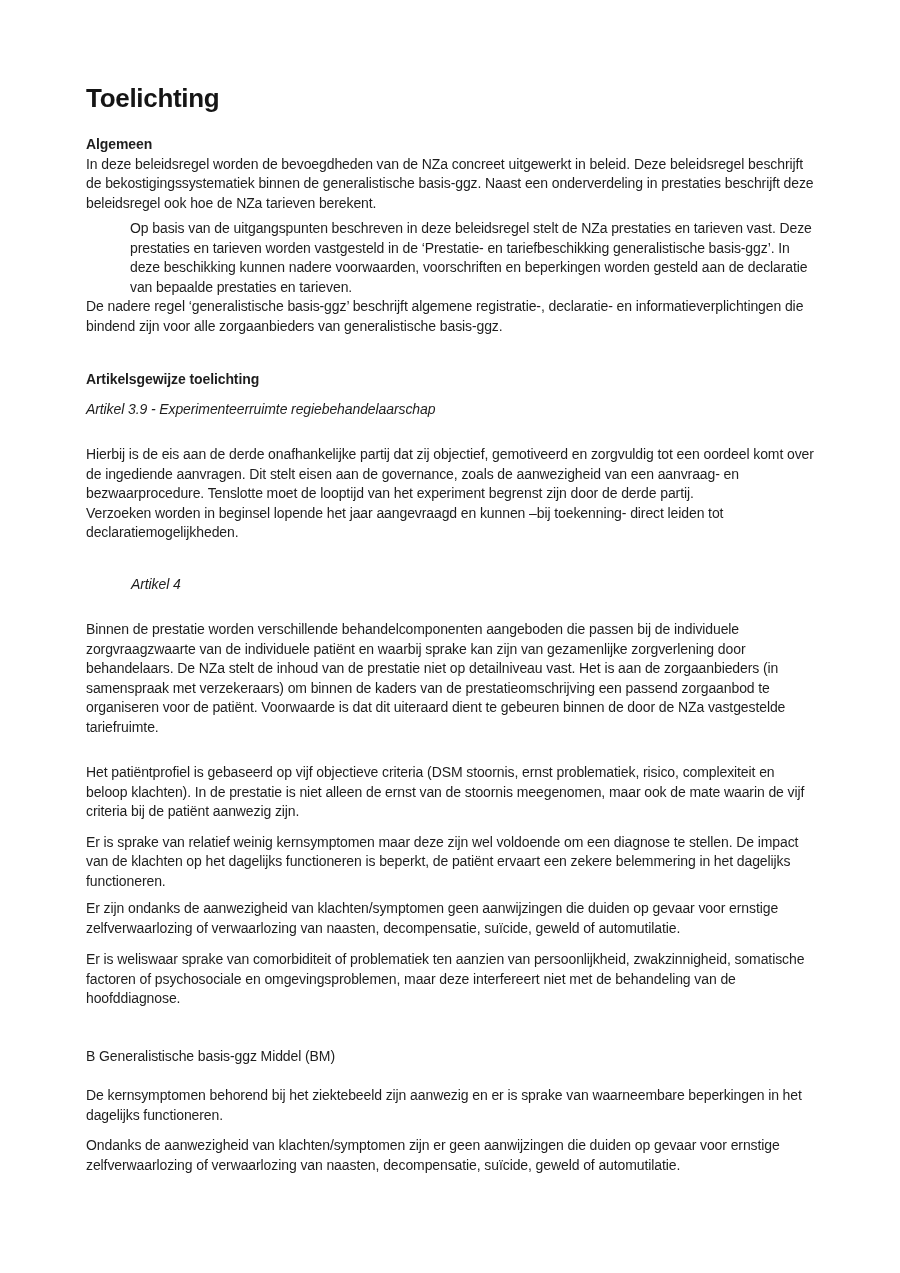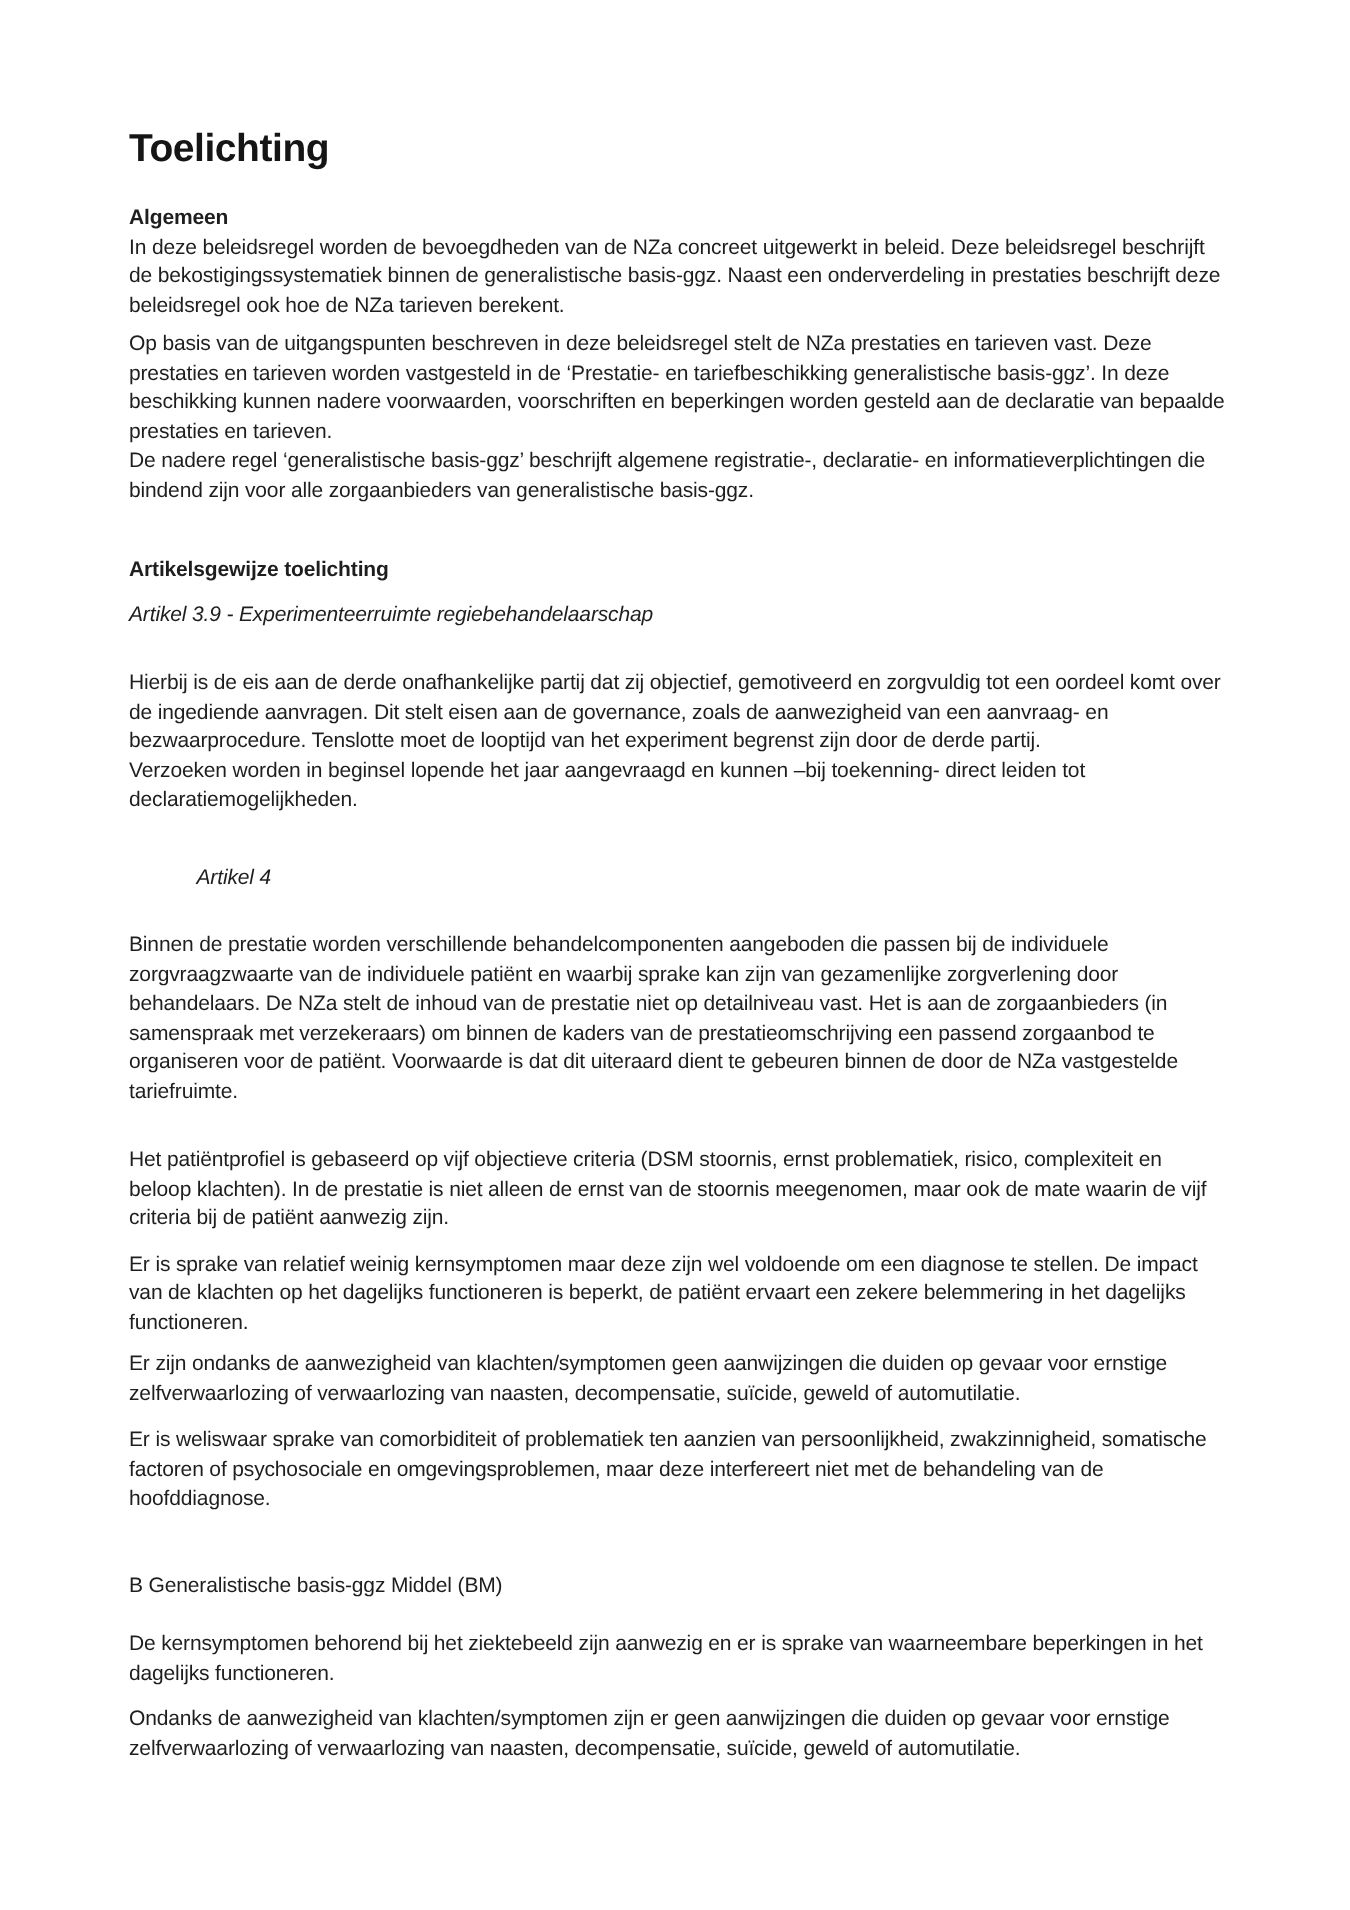--- a/index.html
+++ b/index.html
@@ -33,21 +33,21 @@
   .body-text, .h-bold, .h-italic, .h-plain {
     font-size: 14px;
     line-height: 19.5px;
     color: #1e1e1e;
     letter-spacing: -0.1px;
   }
   .h-bold   { font-weight: bold; }
   .h-italic { font-style: italic; }
   .mt-sec-algemeen   { margin-top: 22px; }
   .mt-line           { margin-top: 0; }
-  .mt-p-small        { margin-top: 6px; }
+  .mt-p-small        { margin-top: 6px; margin-left: 44px; }
   .mt-sec-artikels   { margin-top: 34px; }
   .mt-art39          { margin-top: 10px; }
   .mt-para           { margin-top: 26px; }
   .mt-art4           { margin-top: 32px; margin-left: 45px; }
   .mt-sub-heading    { margin-top: 4px; }
   .mt-para-11        { margin-top: 11px; }
   .mt-para-8         { margin-top: 8px; }
   .mt-para-12        { margin-top: 12px; }
   .mt-sub-b          { margin-top: 38px; }
   .mt-after-b        { margin-top: 20px; }

